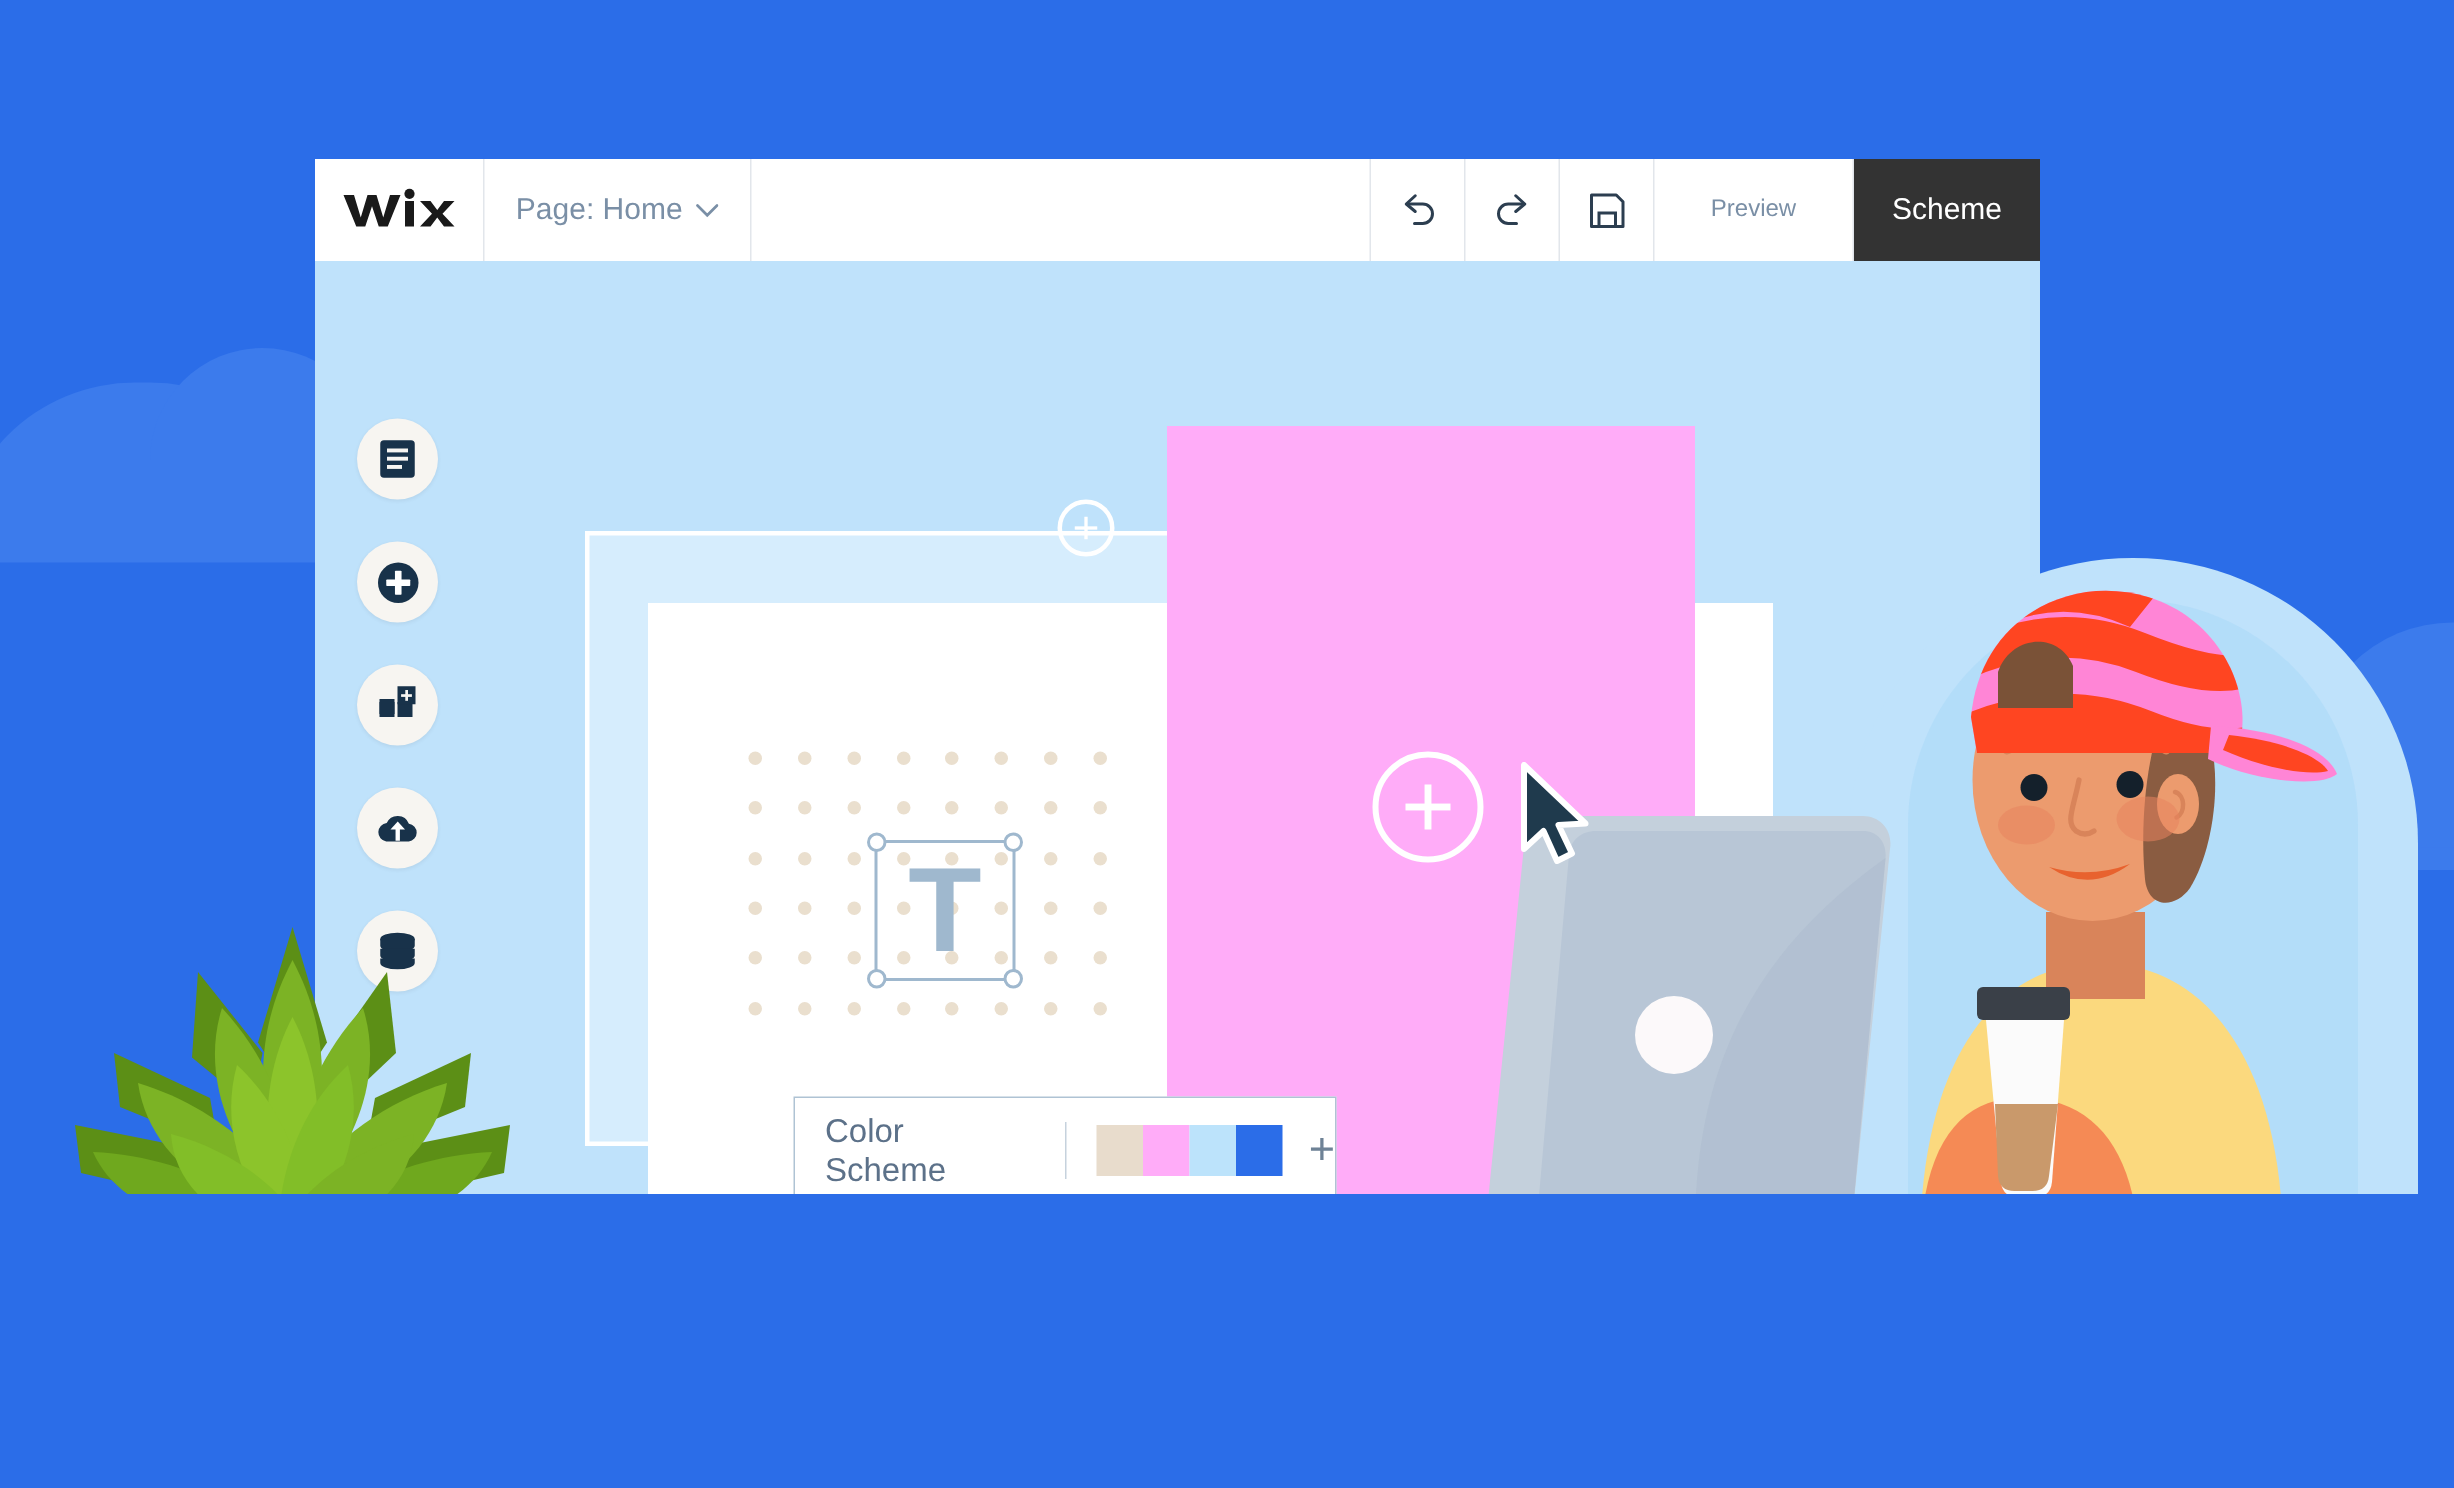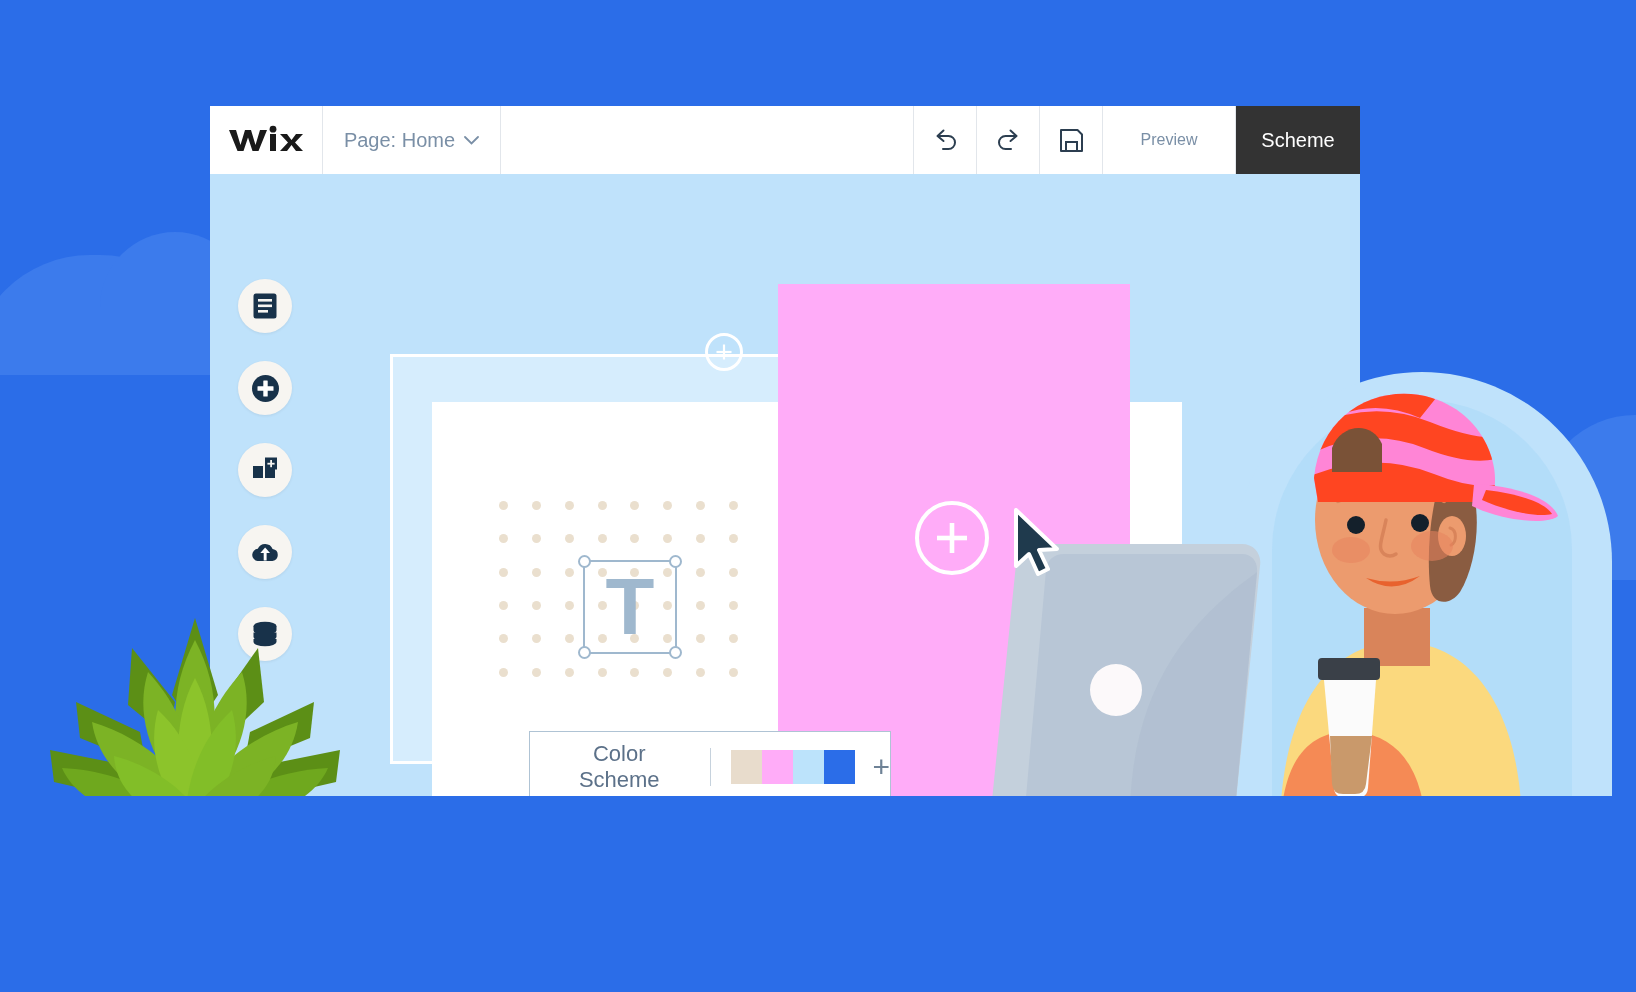--- a/index.html
+++ b/index.html
@@ -148,21 +148,20 @@
   
   #color-panel {
     position: absolute; left: 319px; top: 557px;
     width: 362px; height: 72px;
     background: #FFFFFF;
     border: 1px solid #AFC3D4;
     box-sizing: border-box;
     display: flex; align-items: center;
     padding-left: 20px;
     z-index: 6;
-    text-align: center;
   }
   #cs-title { font-size: 22px; color: #5C7189; }
   #cs-sep { width: 1px; height: 38px; background: #C6D2DD; margin: 0 20px 0 22px; }
   #cs-swatches { display: flex; height: 34px; }
   .swatch { width: 31px; height: 34px; }
   #cs-plus {
     margin-left: 17px; font-size: 30px; color: #6E8296;
     line-height: 0.8; font-weight: 300;
   }
 

